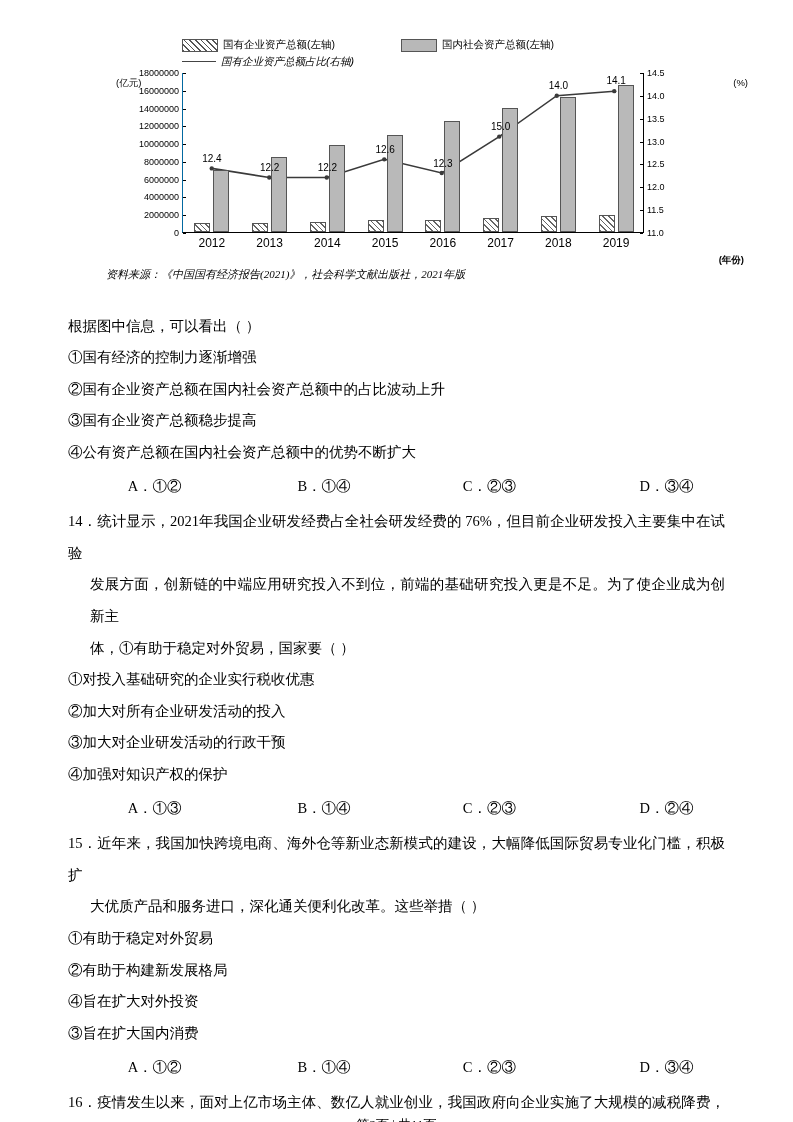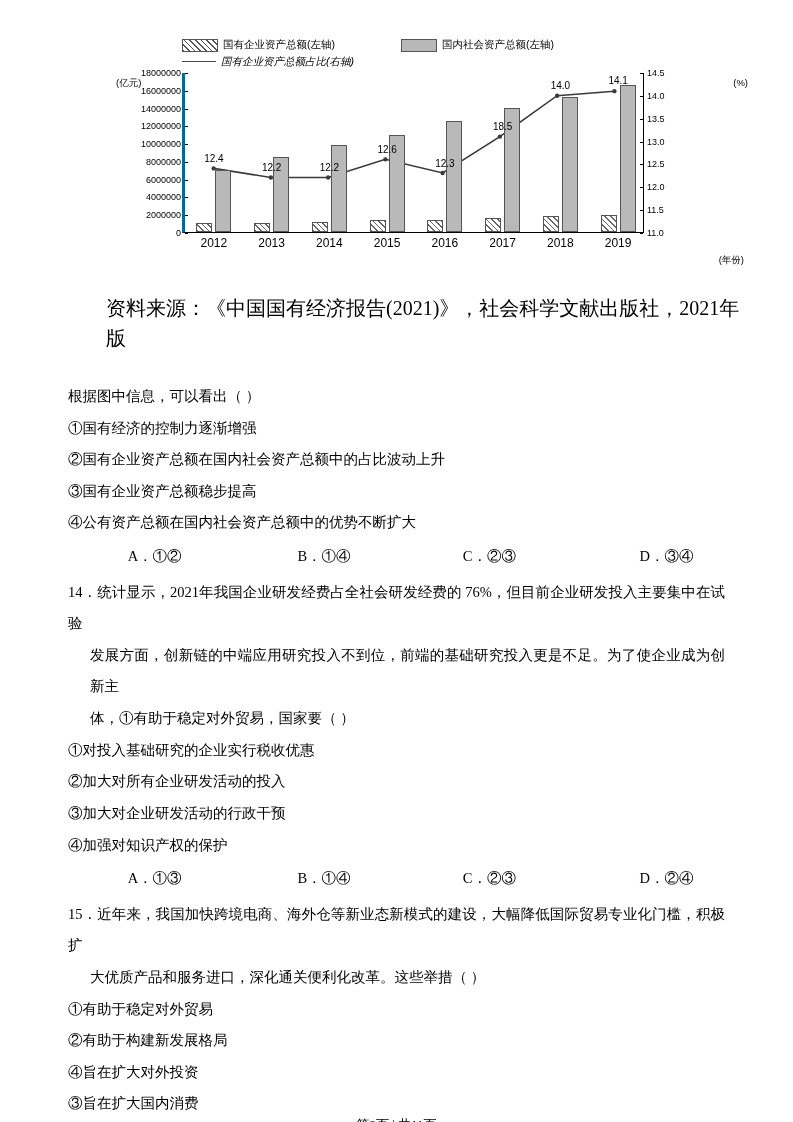--- a/index.html
+++ b/index.html
@@ -96,29 +96,30 @@
     top: 4px;
     font-size: 9.5px;
     font-family: "Liberation Sans", sans-serif;
   }
   .axis-year-label {
     position: absolute;
     right: 6px;
     bottom: -12px;
     font-size: 9.5px;
     font-family: "Liberation Sans", sans-serif;
+    font-weight: bold;
   }
 
   .plot {
     position: absolute;
     left: 92px;
     top: 0;
     width: 462px;
     height: 160px;
-    border-left: 3px solid #0369a1;
+    border-left: 1px solid #0369a1;
     border-bottom: 1px solid #000;
     border-right: 1px solid #000;
     box-sizing: border-box;
   }
   .ytick-left {
     position: absolute;
     right: 100%;
     transform: translateY(-50%);
     padding-right: 4px;
     font-size: 9px;
@@ -182,24 +183,25 @@
   }
   svg.line-layer {
     position: absolute;
     left: 0; top: 0;
     width: 100%;
     height: 100%;
     overflow: visible;
   }
 
   .source {
-    margin-top: 38px;
+    margin-top: 11px;
     margin-left: 16px;
-    font-size: 20px;
+    font-size: 11px;
     line-height: 1.5;
+    font-style: italic;
   }
 
   
   .body-text {
     margin-top: 28px;
     font-size: 14.5px;
     line-height: 2.18;
   }
   .q-line {
     margin: 0;
@@ -316,21 +318,21 @@
           <div class="bar solid" style="left: 319.125px; width: 16px; height: 124.444px;"></div>
           <div class="bar hatch" style="left: 357.875px; width: 16px; height: 15.5556px;"></div>
           <div class="bar solid" style="left: 376.875px; width: 16px; height: 135.111px;"></div>
           <div class="bar hatch" style="left: 415.625px; width: 16px; height: 17.3333px;"></div>
           <div class="bar solid" style="left: 434.625px; width: 16px; height: 146.667px;"></div>
           <div class="pt-label" style="left: 28.875px; top: 91px;">12.4</div>
           <div class="pt-label" style="left: 86.625px; top: 100.143px;">12.2</div>
           <div class="pt-label" style="left: 144.375px; top: 100.143px;">12.2</div>
           <div class="pt-label" style="left: 202.125px; top: 81.8571px;">12.6</div>
           <div class="pt-label" style="left: 259.875px; top: 95.5714px;">12.3</div>
-          <div class="pt-label" style="left: 317.625px; top: 59px;">18.5</div>
+          <div class="pt-label" style="left: 317.625px; top: 59px;">15.0</div>
           <div class="pt-label" style="left: 375.375px; top: 17.8571px;">14.0</div>
           <div class="pt-label" style="left: 433.125px; top: 13.2857px;">14.1</div>
         </div>
     </div>
 
     <div class="source">资料来源：《中国国有经济报告(2021)》，社会科学文献出版社，2021年版</div>
   </div>
 
   <div class="body-text">
 

